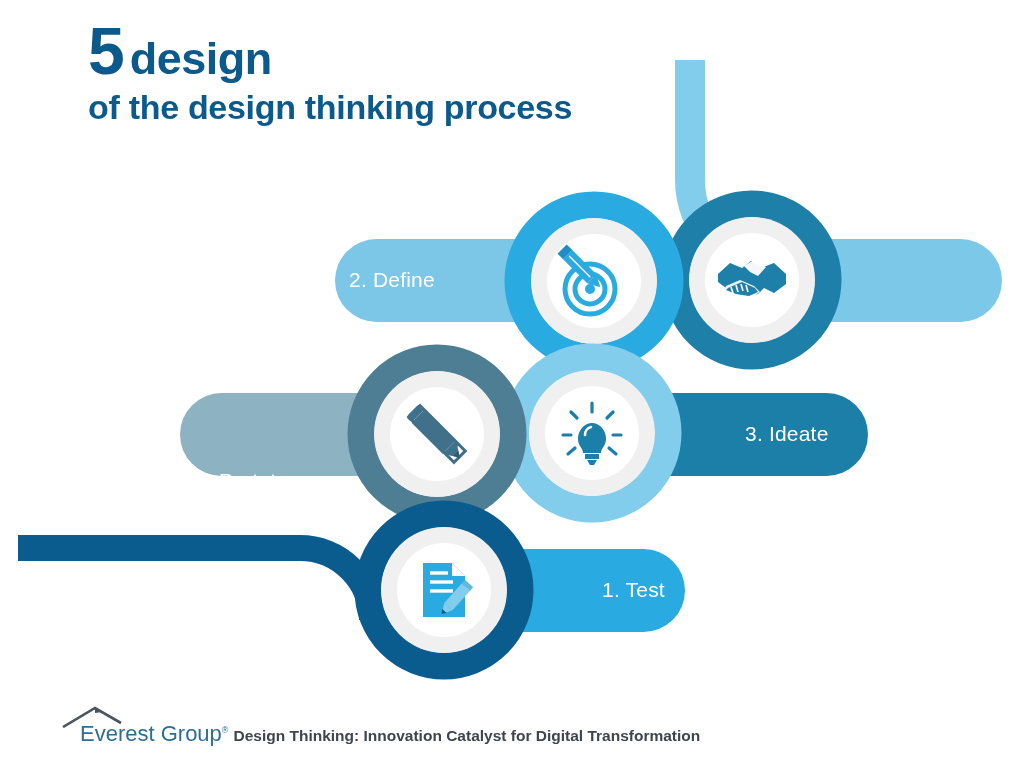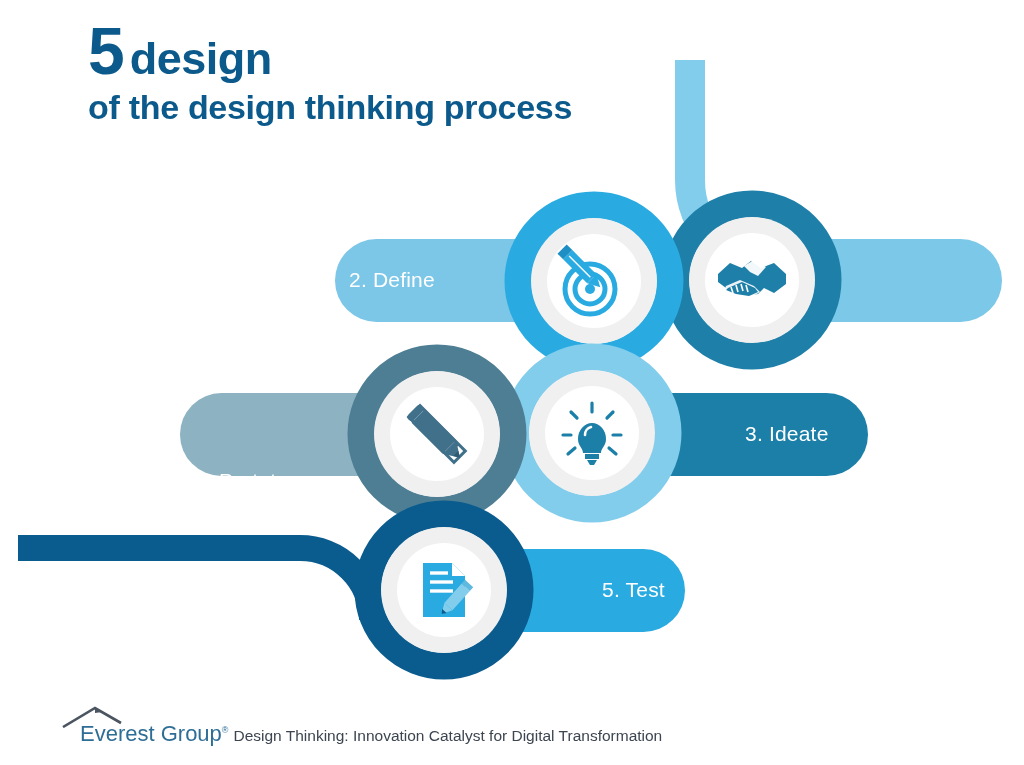--- a/index.html
+++ b/index.html
@@ -106,20 +106,21 @@
     vertical-align: super;
     color: #2E6E96;
   }
   .footer-caption {
     font-size: 15.5px;
     color: #3C4550;
     margin-left: 5px;
     line-height: 1;
     position: relative;
     top: -1px;
+    font-weight: bold;
   }
 </style>
 </head>
 <body>
 
 <div id="infographic">
 
   <div class="title-block">
     <div class="title-line1">
       <span class="title-num">5</span>
@@ -268,21 +269,21 @@
     </g>
   </svg>
 
   <div class="step-label" style="left:349px; top:268px;">2. Define</div>
 
 
   <div class="step-label" style="left:195px; top:422px;margin-top:47px;">4. Prototype</div>
 
   <div class="step-label" style="left:745px; top:422px;">3. Ideate</div>
 
-  <div class="step-label" style="left:602px; top:578px;">5. Test</div>
+  <div class="step-label" style="left:602px; top:578px;">1. Test</div>
 
   <div class="footer">
     <div class="logo-wrap">
       <svg class="logo-roof" viewBox="0 0 70 22">
         <path d="M 1 21 L 33 2 L 59 17" fill="none" stroke="#4A5560" stroke-width="2.6"></path>
         <path d="M 33 2 L 40 6 L 33 7 Z" fill="#4A5560"></path>
       </svg>
       <span class="logo-text"><span>Everest Group</span><span class="logo-reg">®</span></span>
     </div>
     <div class="footer-caption">Design Thinking: Innovation Catalyst for Digital Transformation</div>

